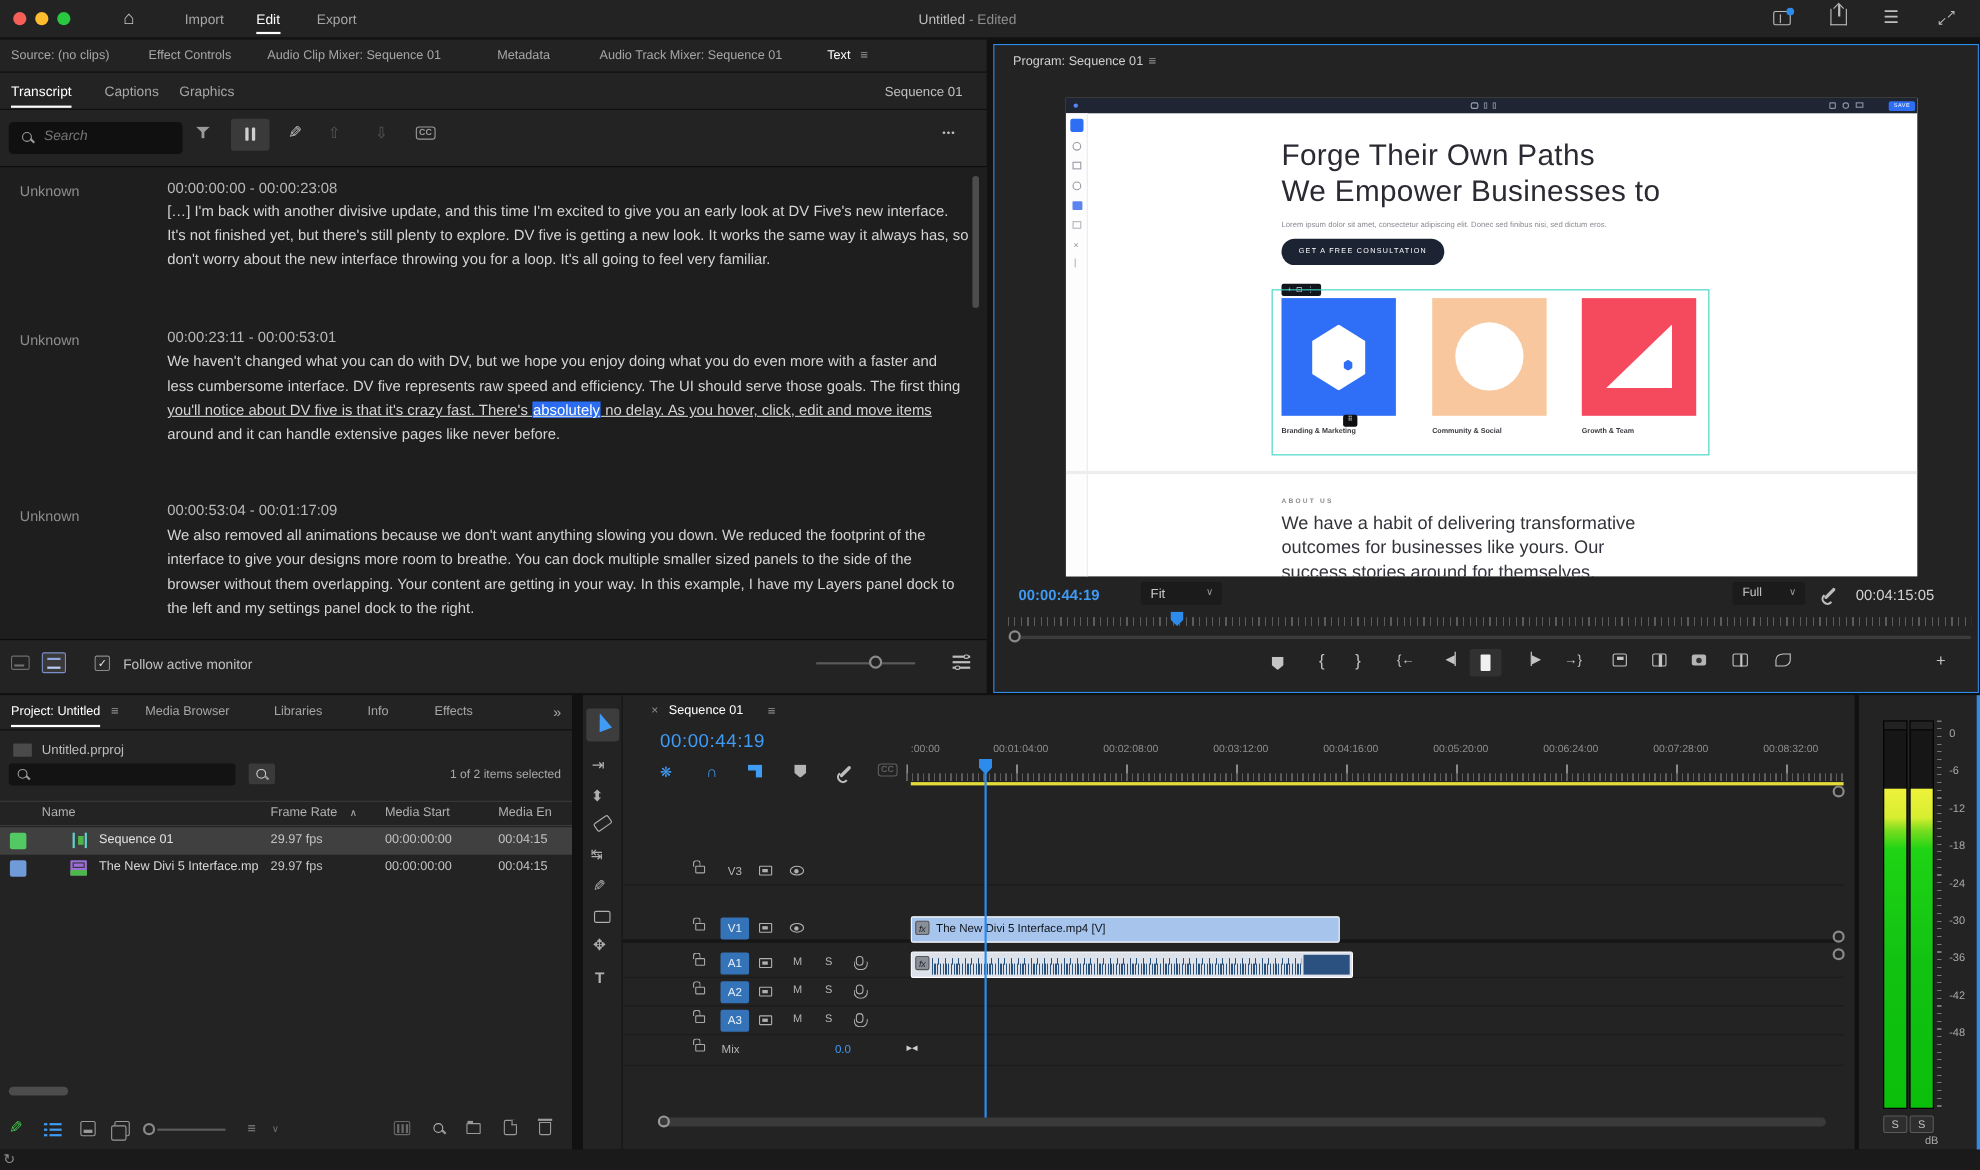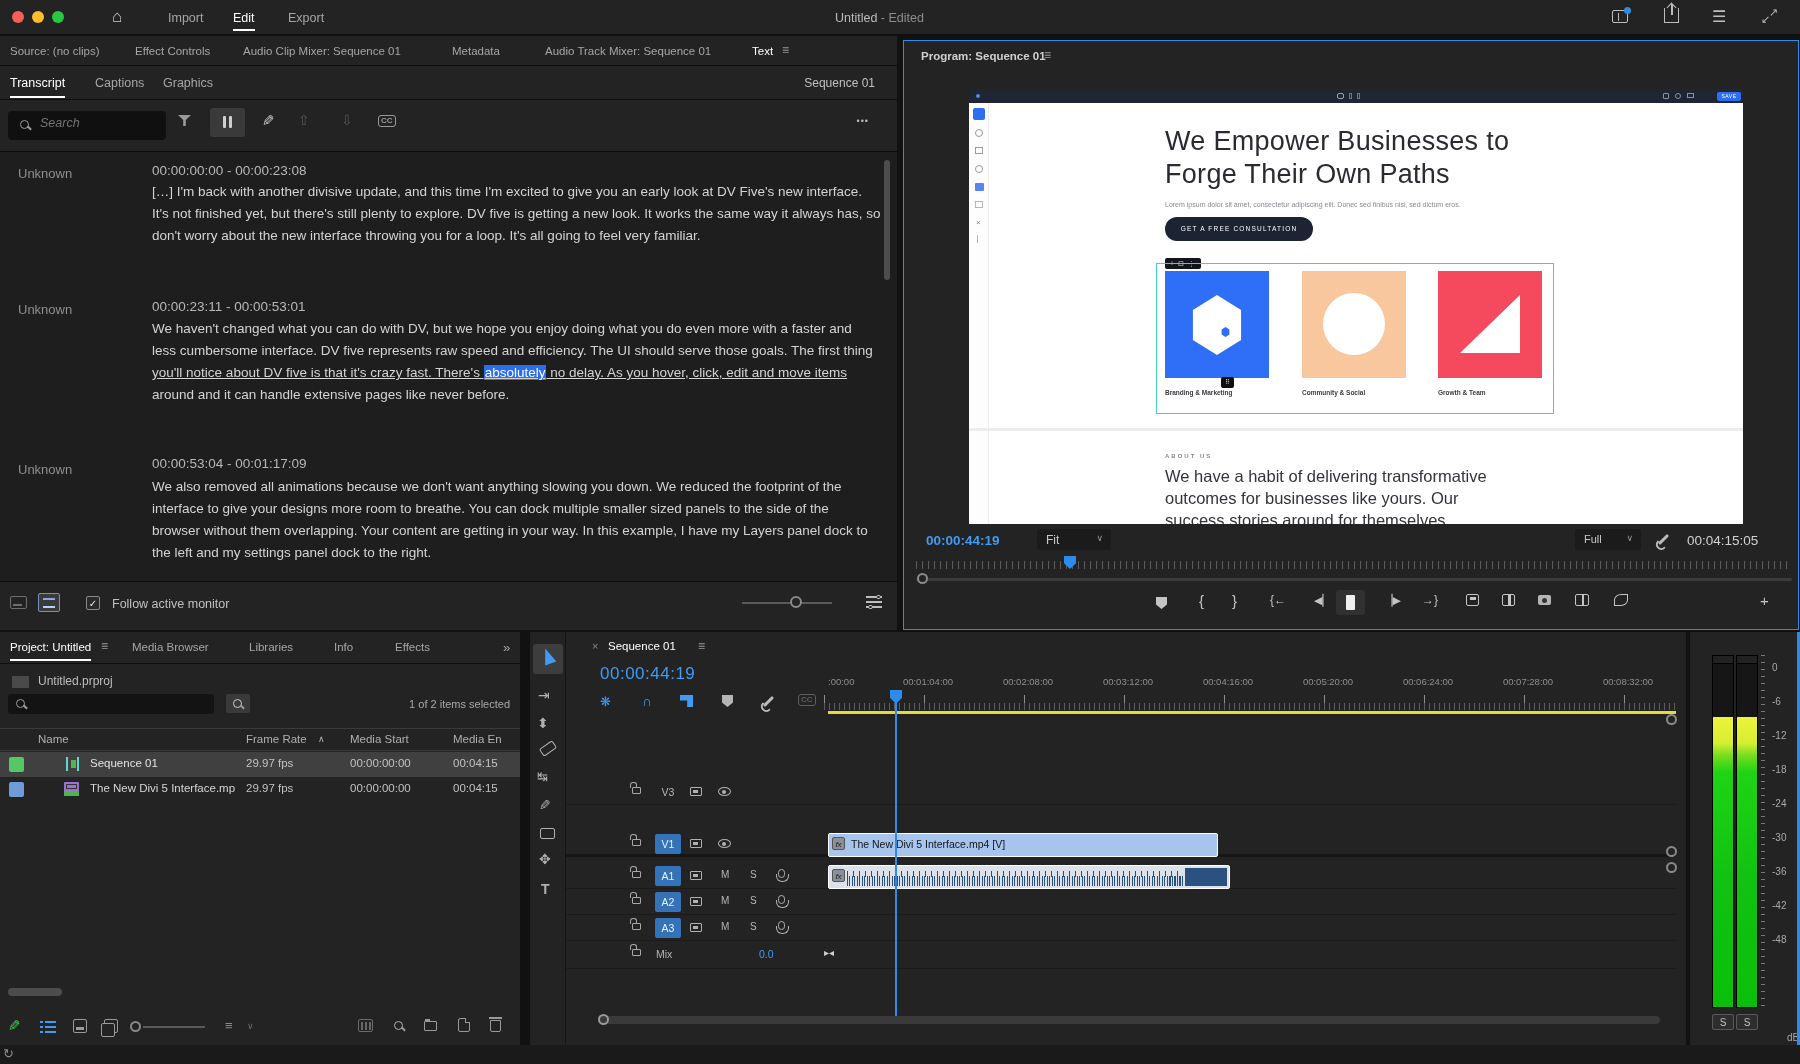--- a/index.html
+++ b/index.html
@@ -171,21 +171,21 @@
         <span class="abs" style="left:0;top:2px;width:16px;height:1.6px;background:#bdbdbd;"></span>
           <span class="abs" style="left:0;top:7px;width:16px;height:1.6px;background:#bdbdbd;"></span>
           <span class="abs" style="left:0;top:12px;width:16px;height:1.6px;background:#bdbdbd;"></span>
         <span class="abs" style="left:10px;top:0.5px;width:4.5px;height:4.5px;border-radius:50%;background:#232323;border:1px solid #bdbdbd;"></span>
         <span class="abs" style="left:2px;top:10.5px;width:4.5px;height:4.5px;border-radius:50%;background:#232323;border:1px solid #bdbdbd;"></span>
       </span>
     </div>
   </div>
 
   <div class="abs panel" style="left:903px;top:40px;width:896px;height:590px;border:1px solid #2d8ceb;">
-    <span class="abs tab active" style="left:17px;top:9px;font-size:11.5px;color:#d0d0d0;font-weight:bold;">Program: Sequence 01</span>
+    <span class="abs tab active" style="left:17px;top:9px;font-size:11.5px;color:#d0d0d0;">Program: Sequence 01</span>
     <span class="ic" style="left:140px;top:8px;font-size:12px;">≡</span>
 
     <div class="abs" style="left:65px;top:48px;width:774px;height:435px;background:#fff;overflow:hidden;">
 
       <div class="abs" style="left:0;top:0;width:774px;height:14px;background:#1f2533;">
         <span class="abs" style="left:7px;top:5px;width:4px;height:4px;border-radius:50%;background:#5b84f0;"></span>
         <span class="abs gbox" style="left:368px;top:4px;width:7px;height:6px;border-color:#9aa3b5;border-width:1px;"></span>
         <span class="abs" style="left:380px;top:4px;width:3px;height:6px;border:1px solid #727b8e;"></span>
         <span class="abs" style="left:388px;top:4px;width:3px;height:6px;border:1px solid #727b8e;"></span>
         <span class="abs" style="left:694px;top:4px;width:6px;height:6px;border:1px solid #8a93a5;border-radius:1px;"></span>
@@ -199,22 +199,22 @@
         <span class="abs" style="left:6px;top:26px;width:8px;height:8px;border:1px solid #9a9aa5;border-radius:50%;"></span>
         <span class="abs" style="left:6px;top:44px;width:8px;height:7px;border:1px solid #9a9aa5;"></span>
         <span class="abs" style="left:6px;top:62px;width:8px;height:8px;border:1px solid #9a9aa5;border-radius:50%;"></span>
         <span class="abs" style="left:6px;top:80px;width:9px;height:8px;background:#5b84f0;border-radius:1px;"></span>
         <span class="abs" style="left:6px;top:98px;width:8px;height:7px;border:1px solid #b5b5bd;"></span>
         <span class="abs" style="left:7px;top:116px;font-size:8px;color:#8a8a93;line-height:1;">×</span>
         <span class="abs" style="left:8px;top:132px;width:3px;height:8px;border-left:1px solid #b5b5bd;"></span>
       </div>
 
       <div class="abs" style="left:196px;top:36px;font-size:27px;line-height:33px;color:#2a2a33;font-weight:500;letter-spacing:.3px;">
+        <div>Forge Their Own Paths</div>
         <div>We Empower Businesses to</div>
-        <div>Forge Their Own Paths</div>
       </div>
       <div class="abs" style="left:196px;top:112px;font-size:7px;color:#8a8a93;">Lorem ipsum dolor sit amet, consectetur adipiscing elit. Donec sed finibus nisi, sed dictum eros.</div>
       <div class="abs" style="left:196px;top:128px;width:148px;height:24px;background:#1c2333;border-radius:12px;color:#fff;font-size:6.5px;letter-spacing:1.2px;text-align:center;line-height:24px;">GET A FREE CONSULTATION</div>
 
       <div class="abs" style="left:196px;top:169px;width:36px;height:11px;background:#13151d;border-radius:2px;color:#cfd2da;font-size:7px;line-height:11px;text-align:center;letter-spacing:1px;">+ ⊡ ⋮</div>
 
       <div class="abs" style="left:187px;top:174px;width:398px;height:151px;border:1px solid #3ed3c2;"></div>
 
       <div class="abs" style="left:196px;top:182px;width:104px;height:107px;background:#2f6ef6;">
         <span class="abs hexagon" style="left:24px;top:24px;width:56px;height:60px;"></span>
@@ -486,21 +486,21 @@
     <span class="abs" style="left:82px;top:64px;font-size:10px;color:#a8a8a8;">-6</span>
     <span class="abs" style="left:82px;top:98px;font-size:10px;color:#a8a8a8;">-12</span>
     <span class="abs" style="left:82px;top:132px;font-size:10px;color:#a8a8a8;">-18</span>
     <span class="abs" style="left:82px;top:166px;font-size:10px;color:#a8a8a8;">-24</span>
     <span class="abs" style="left:82px;top:200px;font-size:10px;color:#a8a8a8;">-30</span>
     <span class="abs" style="left:82px;top:234px;font-size:10px;color:#a8a8a8;">-36</span>
     <span class="abs" style="left:82px;top:268px;font-size:10px;color:#a8a8a8;">-42</span>
     <span class="abs" style="left:82px;top:302px;font-size:10px;color:#a8a8a8;">-48</span>
     <span class="abs" style="left:22px;top:382px;width:22px;height:16px;background:#2e2e2e;border:1px solid #5a5a5a;border-radius:2px;color:#c0c0c0;font-size:10px;text-align:center;line-height:15px;">S</span>
     <span class="abs" style="left:46px;top:382px;width:22px;height:16px;background:#2e2e2e;border:1px solid #5a5a5a;border-radius:2px;color:#c0c0c0;font-size:10px;text-align:center;line-height:15px;">S</span>
-    <span class="abs" style="left:60px;top:400px;font-size:10px;color:#a8a8a8;margin-left:37px;">dB</span>
+    <span class="abs" style="left:60px;top:400px;font-size:10px;color:#a8a8a8;">dB</span>
   </div>
 
   <div class="abs" style="left:0;top:1045px;width:1800px;height:19px;background:#1a1a1a;">
     <span class="ic" style="left:3px;top:2px;font-size:13px;color:#8a8a8a;">↻</span>
   </div>
 
   <div class="abs" style="left:1797px;top:632px;width:3px;height:413px;background:#2d8ceb;"></div>
 
 </div>
 

